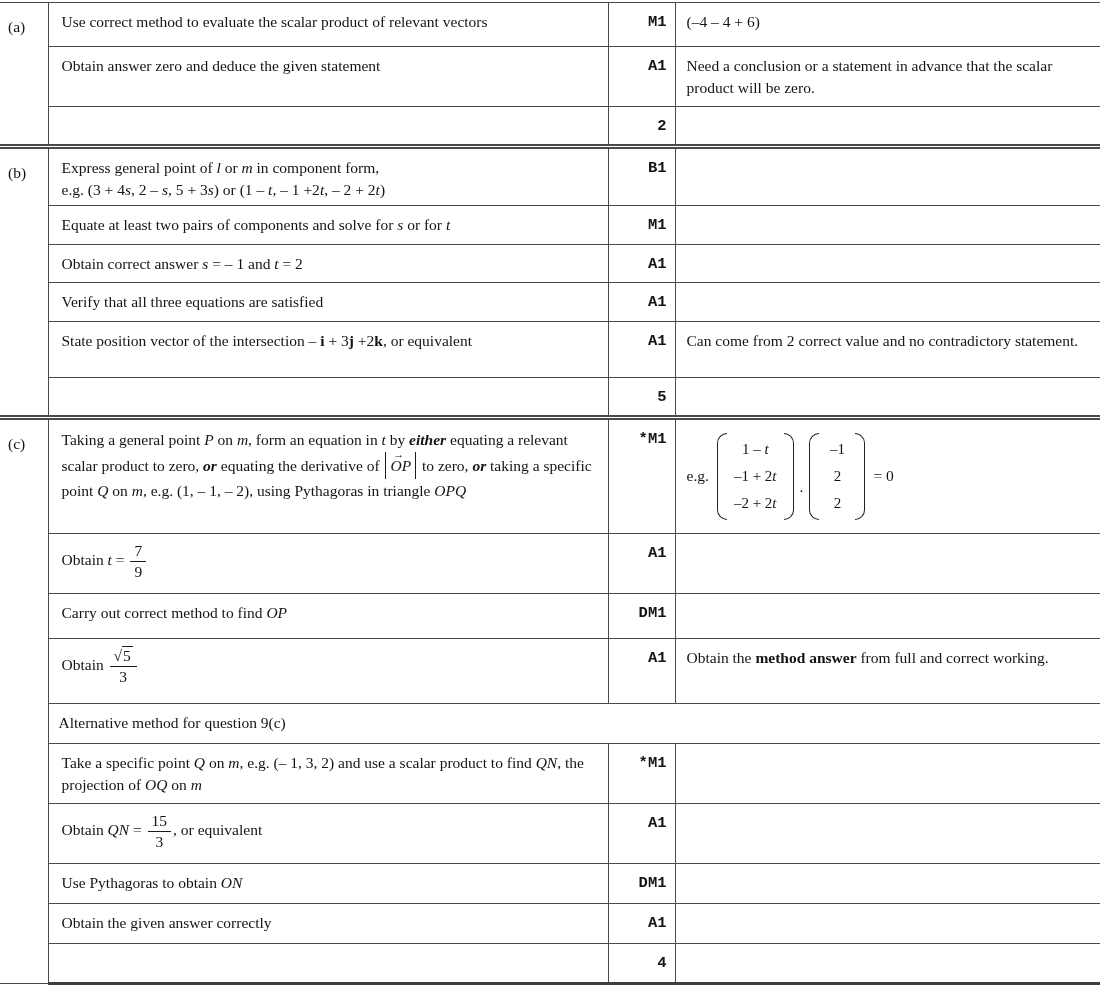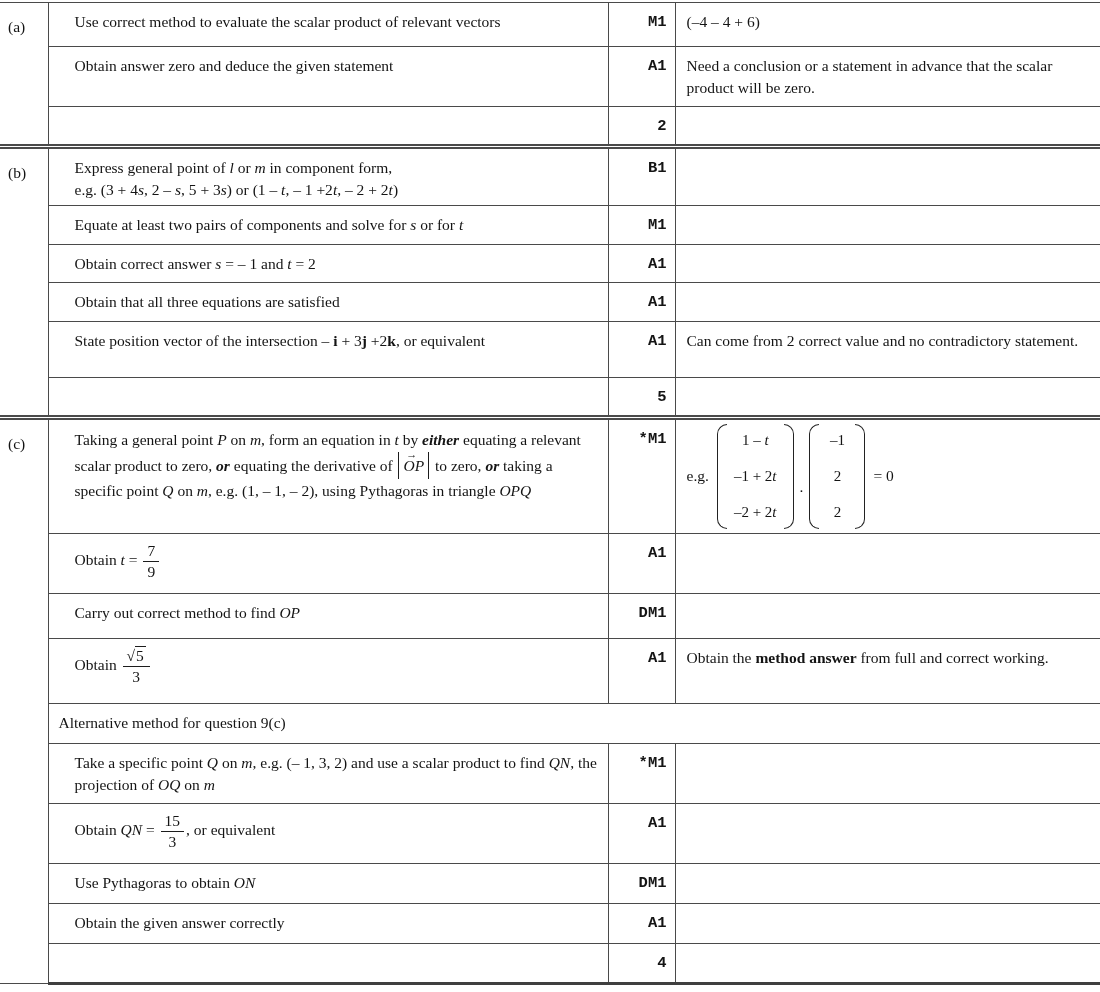--- a/index.html
+++ b/index.html
@@ -1,21 +1,21 @@
 <!DOCTYPE html>
 <html><head>
 <meta charset="utf-8">
 <style>
   html,body{margin:0;padding:0;background:#fff;}
   body{width:1100px;height:992px;overflow:hidden;font-family:"Liberation Serif", serif;color:#141414;}
   .sheet{padding-top:2px;}
   table.ms{border-collapse:collapse;width:1100px;table-layout:fixed;font-size:15.5px;line-height:1.42;}
   td{border:1px solid #4a4a4a;vertical-align:top;padding:8px 8px 4px 10px;overflow:hidden;}
   td.label-cell{border-left:none;padding-left:8px;padding-top:13px;}
-  td.desc{padding-left:26px;}
+  td.desc{padding-left:13px;}
   td.mark{text-align:right;font-weight:bold;padding-right:8px;white-space:nowrap;font-family:Liberation Mono, monospace;}
   td.note{padding-left:11px;}
   td.note-mid{vertical-align:middle;padding-top:0;padding-bottom:0;}
   tr.sec-start > td{border-top:5px double #4a4a4a;}
   tr.last-row > td{border-bottom:3px solid #3f3f3f;}
   td.alt-header{font-weight:normal;}
   
   .frac{display:inline-block;vertical-align:middle;text-align:center;line-height:1.15;margin:0 2px;}
   .fn{display:block;border-bottom:1.4px solid #1c1c1c;padding:0 4px 1px;}
   .fd{display:block;padding-top:1px;}
@@ -23,21 +23,21 @@
   
   .abs{display:inline-block;border-left:1.3px solid #1c1c1c;border-right:1.3px solid #1c1c1c;padding:2px 4px 0;margin:0 2px;}
   .ovec{position:relative;display:inline-block;}
   .oarr{position:absolute;top:-0.78em;left:12%;font-size:0.72em;letter-spacing:-1px;}
   .tall{line-height:1.58;}
   
   .vecnote{display:flex;align-items:center;gap:8px;height:100%;}
   .pvec{display:inline-flex;align-items:stretch;}
   .pl{width:9px;border:1.5px solid #222;border-right:none;border-radius:11px 0 0 11px;}
   .pr{width:9px;border:1.5px solid #222;border-left:none;border-radius:0 11px 11px 0;}
-  .vrows{display:flex;flex-direction:column;justify-content:center;text-align:center;padding:6px 7px;row-gap:15px;font-size:15px;}
+  .vrows{display:flex;flex-direction:column;justify-content:center;text-align:center;padding:6px 7px;row-gap:6px;font-size:15px;}
   .vdot{position:relative;top:11px;margin:0 -2px;}
 </style>
 </head>
 <body>
 
 <div class="sheet">
 <table class="ms">
   <colgroup>
     <col style="width:48px">
         <col style="width:560px">
@@ -75,21 +75,21 @@
       <td class="desc">Equate at least two pairs of components and solve for <i>s</i> or for <i>t</i></td>
       <td class="mark">M1</td>
       <td class="note"></td>
     </tr>
     <tr style="height:38px">
       <td class="desc">Obtain correct answer <i>s</i> = – 1 and <i>t</i> = 2</td>
       <td class="mark">A1</td>
       <td class="note"></td>
     </tr>
     <tr style="height:39px">
-      <td class="desc">Obtain that all three equations are satisfied</td>
+      <td class="desc">Verify that all three equations are satisfied</td>
       <td class="mark">A1</td>
       <td class="note"></td>
     </tr>
     <tr style="height:56px">
       <td class="desc">State position vector of the intersection – <b>i</b> + 3<b>j</b> +2<b>k</b>, or equivalent</td>
       <td class="mark">A1</td>
       <td class="note">Can come from 2 correct value and no contradictory statement.</td>
     </tr>
     <tr style="height:40px">
       <td class="desc"></td>

